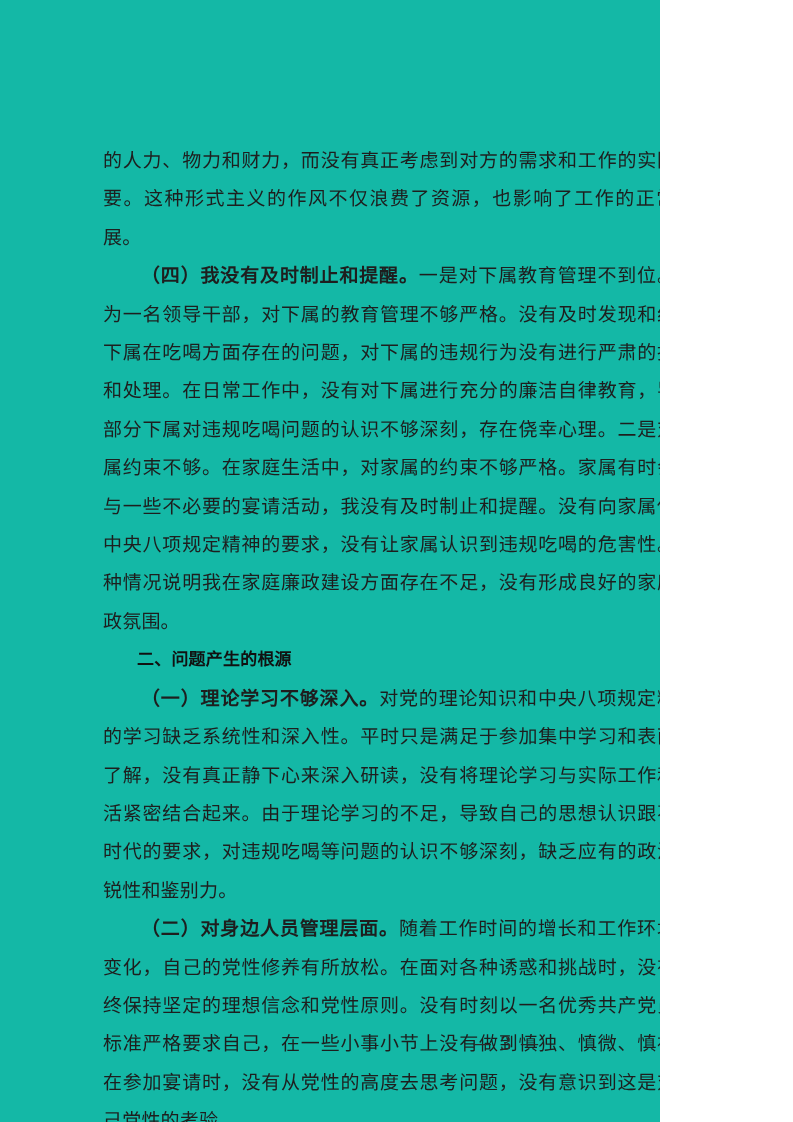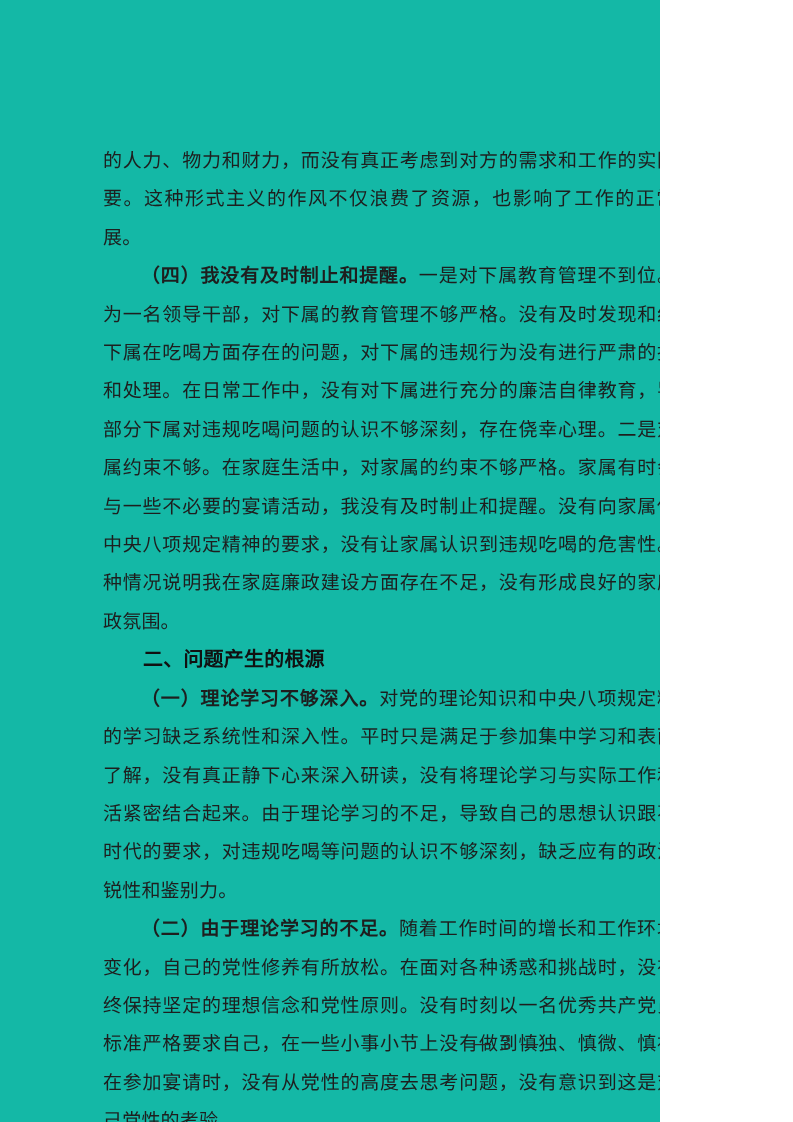--- a/index.html
+++ b/index.html
@@ -36,21 +36,21 @@
   }
   .lead {
     font-weight: bold;
   }
   .heading {
     margin: 0;
     padding: 0;
     text-indent: 2em;
     font-family: "DejaVu Sans", "Liberation Sans", sans-serif;
     font-weight: bold;
-    font-size: 20px;
+    font-size: 17px;
     line-height: 38.4px;
     color: #111111;
     text-align: left;
   }
   .page-number {
     position: absolute;
     top: 1031px;
     right: 120px;
     font-size: 19px;
     line-height: 24px;
@@ -61,16 +61,16 @@
 </style>
 </head>
 <body>
 
 <div class="page">
   <main class="doc-body">
       <p class="para"><span class="body-text">的人力、物力和财力，而没有真正考虑到对方的需求和工作的实际需要。这种形式主义的作风不仅浪费了资源，也影响了工作的正常开展。</span></p>
       <p class="para indent"><span class="lead">（四）我没有及时制止和提醒。</span><span class="body-text">一是对下属教育管理不到位。作为一名领导干部，对下属的教育管理不够严格。没有及时发现和纠正下属在吃喝方面存在的问题，对下属的违规行为没有进行严肃的批评和处理。在日常工作中，没有对下属进行充分的廉洁自律教育，导致部分下属对违规吃喝问题的认识不够深刻，存在侥幸心理。二是对家属约束不够。在家庭生活中，对家属的约束不够严格。家属有时会参与一些不必要的宴请活动，我没有及时制止和提醒。没有向家属传达中央八项规定精神的要求，没有让家属认识到违规吃喝的危害性。这种情况说明我在家庭廉政建设方面存在不足，没有形成良好的家庭廉政氛围。</span></p>
       <h2 class="heading">二、问题产生的根源</h2>
       <p class="para indent"><span class="lead">（一）理论学习不够深入。</span><span class="body-text">对党的理论知识和中央八项规定精神的学习缺乏系统性和深入性。平时只是满足于参加集中学习和表面的了解，没有真正静下心来深入研读，没有将理论学习与实际工作和生活紧密结合起来。由于理论学习的不足，导致自己的思想认识跟不上时代的要求，对违规吃喝等问题的认识不够深刻，缺乏应有的政治敏锐性和鉴别力。</span></p>
-      <p class="para indent"><span class="lead">（二）由于理论学习的不足。</span><span class="body-text">随着工作时间的增长和工作环境的变化，自己的党性修养有所放松。在面对各种诱惑和挑战时，没有始终保持坚定的理想信念和党性原则。没有时刻以一名优秀共产党员的标准严格要求自己，在一些小事小节上没有做到慎独、慎微、慎初。在参加宴请时，没有从党性的高度去思考问题，没有意识到这是对自己党性的考验。</span></p>
+      <p class="para indent"><span class="lead">（二）对身边人员管理层面。</span><span class="body-text">随着工作时间的增长和工作环境的变化，自己的党性修养有所放松。在面对各种诱惑和挑战时，没有始终保持坚定的理想信念和党性原则。没有时刻以一名优秀共产党员的标准严格要求自己，在一些小事小节上没有做到慎独、慎微、慎初。在参加宴请时，没有从党性的高度去思考问题，没有意识到这是对自己党性的考验。</span></p>
     </main>
   <div class="page-number">— 3 —</div>
 </div>
 
 </body></html>

